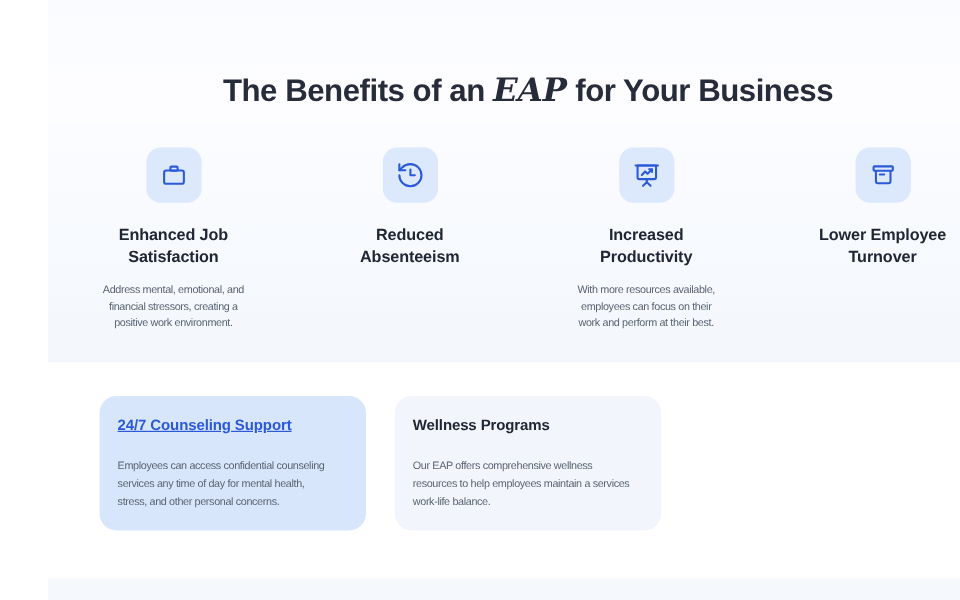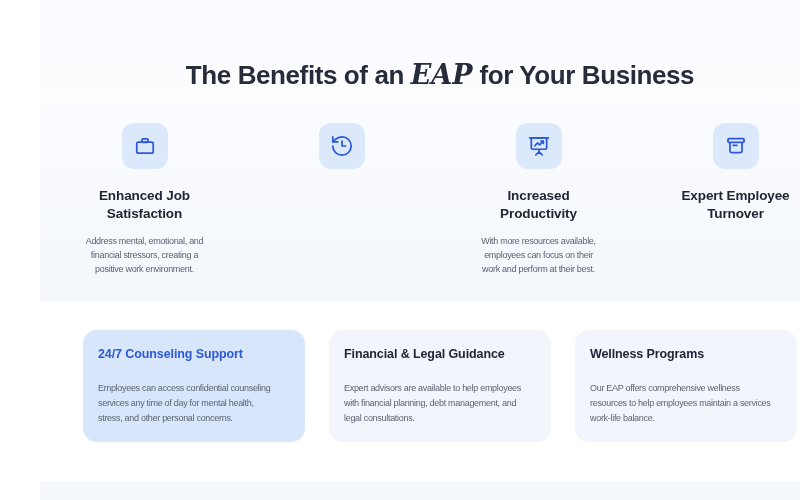--- a/index.html
+++ b/index.html
@@ -60,21 +60,21 @@
   }
   .card {
     border-radius: 14px; background: var(--cardlight, #f2f6fc);
     padding: 17px 15px 16px; box-sizing: border-box;
   }
   .card.highlight { background: var(--cardblue, #d8e6fb); }
   .card h3 {
     margin: 0; font-size: 12.5px; font-weight: 700; letter-spacing: -0.1px;
     color: var(--heading, #202634);
   }
-  .card.highlight h3 { color: var(--accent, #2d5cd6); }
+  .card.highlight h3 { color: var(--accent, #2d5cd6); text-decoration: underline; }
   .card p {
     margin: 20px 0 0; font-size: 9px; letter-spacing: -0.3px; line-height: 1.68;
     color: var(--body, #5a6372); white-space: pre-line;
   }
 
   
   .footer-strip { height: 18px; background: var(--footer, #f5f8fd); margin-top: auto; }
 </style>
 </head>
 <body>
@@ -102,20 +102,22 @@
     </div>
 
     <div class="benefit">
       <div class="tile">
         <svg viewBox="0 0 24 24" fill="none" stroke="currentColor" stroke-width="1.6" stroke-linecap="round" stroke-linejoin="round">
           <path d="M3.5 12a8.5 8.5 0 1 0 8.5-8.5 9.2 9.2 0 0 0-6.36 2.59L3.5 8.2"></path>
           <path d="M3.5 3.6v4.6h4.6"></path>
           <path d="M12 7.6V12h3.4"></path>
         </svg>
       </div>
+      <h2>Reduced
+Absenteeism</h2>
     </div>
 
     <div class="benefit">
       <div class="tile">
         <svg viewBox="0 0 24 24" fill="none" stroke="currentColor" stroke-width="1.6" stroke-linecap="round" stroke-linejoin="round">
           <path d="M3.4 4.6h17.2"></path>
           <path d="M4.9 4.6h14.2V13.6a1.4 1.4 0 0 1-1.4 1.4H6.3a1.4 1.4 0 0 1-1.4-1.4z"></path>
           <path d="M8.2 11.8l2.5-2.7 1.9 1.8 3.2-3.2"></path>
           <path d="M13.8 7.4h2.2v2.2"></path>
           <path d="M12 15.8v1.7"></path>
@@ -130,41 +132,35 @@
     </div>
 
     <div class="benefit">
       <div class="tile">
         <svg viewBox="0 0 24 24" fill="none" stroke="currentColor" stroke-width="1.6" stroke-linecap="round" stroke-linejoin="round">
           <rect x="4.6" y="5.2" width="14.8" height="3.4" rx="0.7"></rect>
           <path d="M6.4 8.8v7.9a1.5 1.5 0 0 0 1.5 1.5h8.2a1.5 1.5 0 0 0 1.5-1.5V8.8"></path>
           <path d="M9.4 11.4h3.4"></path>
         </svg>
       </div>
-      <h2>Expert Employee
+      <h2>Lower Employee
 Turnover</h2>
     </div>
 
   </section>
 
   <section class="cards">
 
     <div class="card highlight">
       <h3>24/7 Counseling Support</h3>
       <p>Employees can access confidential counseling
 services any time of day for mental health,
 stress, and other personal concerns.</p>
     </div>
 
-    <div class="card">
-      <h3>Financial &amp; Legal Guidance</h3>
-      <p>Expert advisors are available to help employees
-with financial planning, debt management, and
-legal consultations.</p>
-    </div>
 
     <div class="card">
       <h3>Wellness Programs</h3>
       <p>Our EAP offers comprehensive wellness
 resources to help employees maintain a services
 work-life balance.</p>
     </div>
 
   </section>
 

